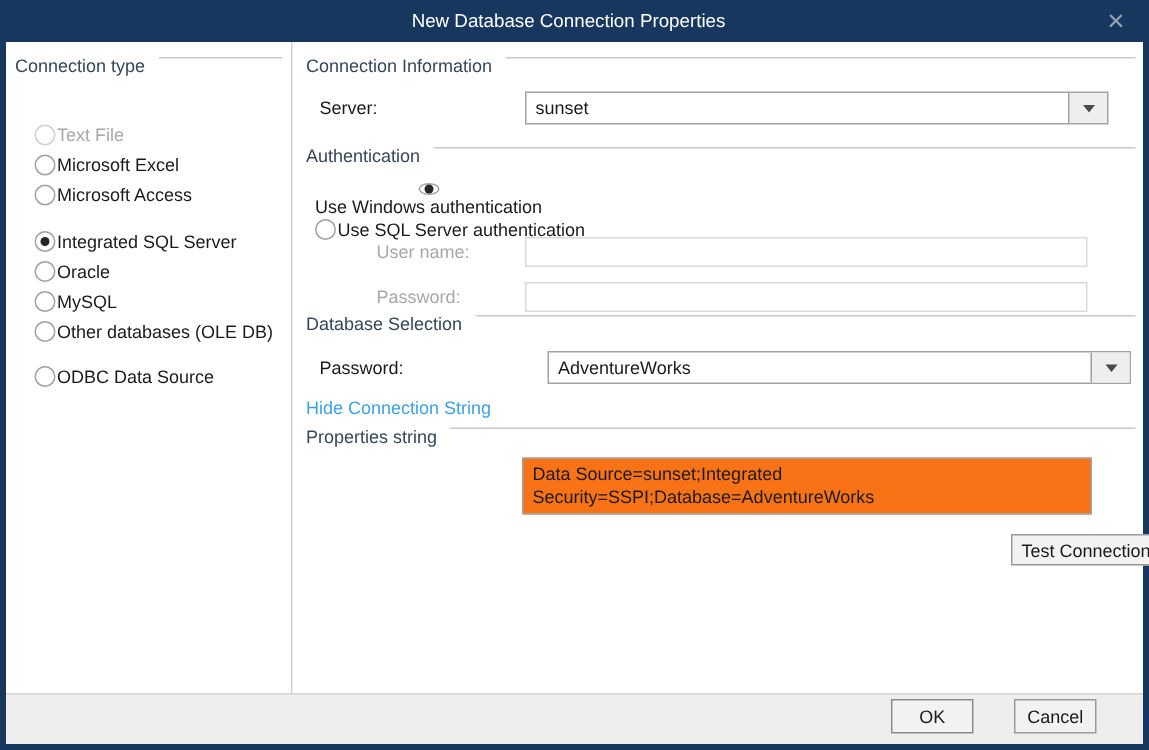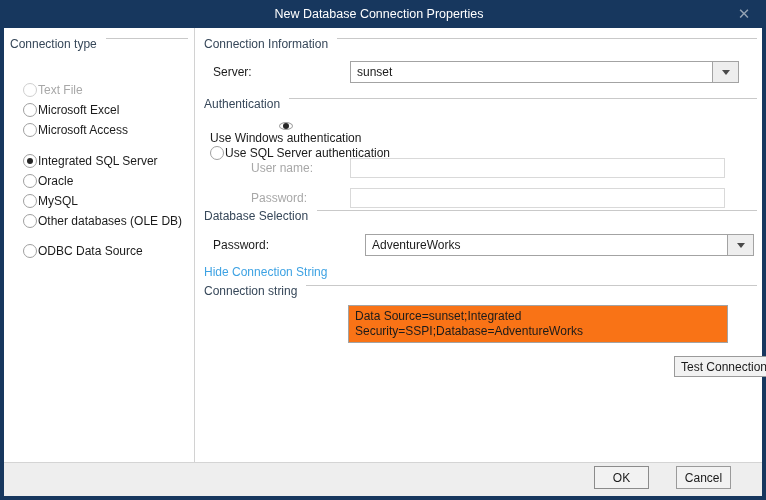--- a/index.html
+++ b/index.html
@@ -136,21 +136,21 @@
   <div class="combo" style="left:365px;top:234px;width:389px;height:22px;">
     <div class="combo-value">AdventureWorks</div>
     <div class="combo-btn">
       <div class="arrow-down"></div>
     </div>
   </div>
 
   <div class="link" style="left:204px;top:265px;">Hide Connection String</div>
 
   <div class="ghead" style="left:204px;top:284px;width:553px;">
-    <span>Connection string</span>
+    <span>Properties string</span>
     <div class="gline"></div>
   </div>
 
   <div class="connstr" style="left:348px;top:305px;width:380px;height:38px;">Data Source=sunset;Integrated Security=SSPI;Database=AdventureWorks</div>
 
   <div class="btn" style="left:674px;top:356px;width:100px;height:21px;">Test Connection</div>
 
   <div class="btn" style="left:594px;top:466px;width:55px;height:23px;border-color:#8b8b8b;">OK</div>
   <div class="btn" style="left:676px;top:466px;width:55px;height:23px;">Cancel</div>
 

